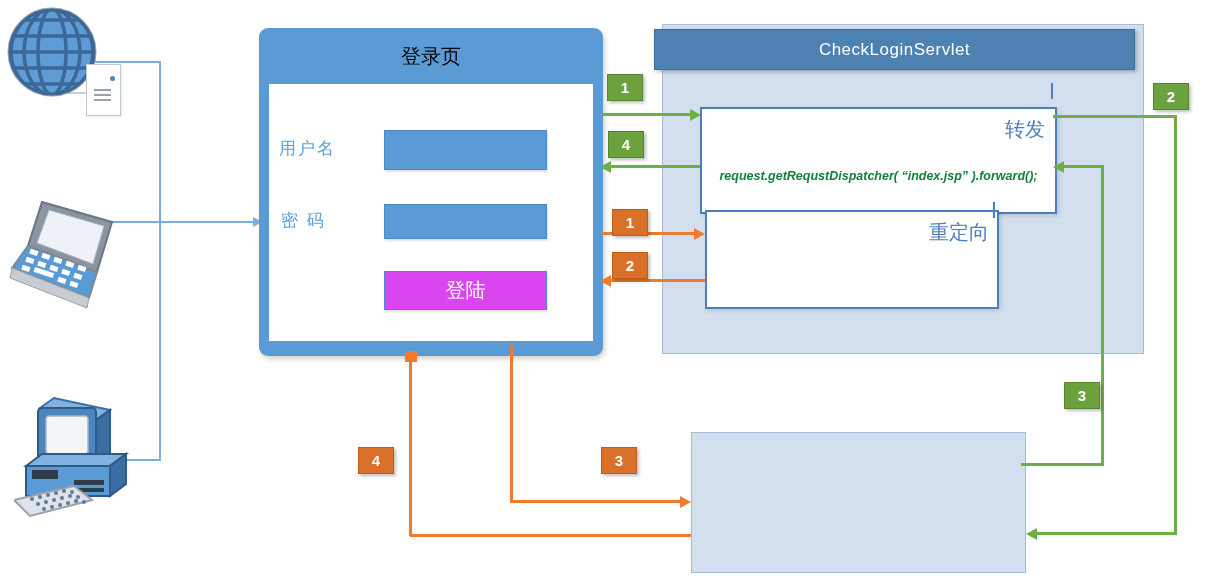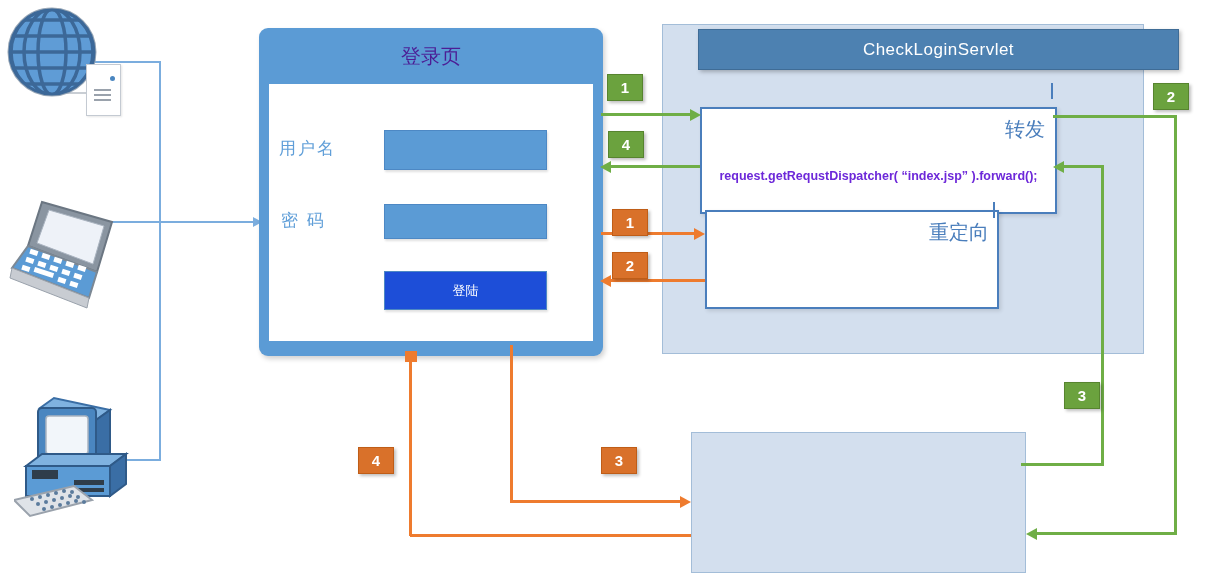--- a/index.html
+++ b/index.html
@@ -30,35 +30,35 @@
   .arr-sm{border-top:5px solid transparent;border-bottom:5px solid transparent;border-left:9px solid #7badde;}
   
   .badge{position:absolute;width:34px;height:25px;display:flex;align-items:center;justify-content:center;
          color:#fff;font-size:15px;font-weight:bold;box-shadow:2px 2px 3px rgba(0,0,0,.25);}
   .badge.green{background:#6ba23e;border:1px solid #57842f;}
   .badge.orange{background:#d9712a;border:1px solid #bf5d17;}
   
   #login-box{left:259px;top:28px;width:344px;height:328px;background:#5b9bd5;border-radius:9px;
              box-shadow:2px 3px 5px rgba(0,0,0,.18);}
   #login-title{left:0;top:0;width:100%;height:56px;display:flex;align-items:center;justify-content:center;
-               font-size:20px;color:#4c1d95;}
+               font-size:20px;color:#000000;}
   #login-inner{left:10px;top:56px;width:324px;height:257px;background:#fff;}
   .fld-label{position:absolute;color:#5f9ed8;font-size:17px;letter-spacing:2px;}
   .fld-input{position:absolute;background:#5b9bd5;border:1px solid #4d88c4;box-shadow:1px 2px 2px rgba(0,0,0,.12);}
-  #login-btn{left:125px;top:243px;width:161px;height:37px;background:#1d4ed8;border:1px solid #4d88c4;
-             display:flex;align-items:center;justify-content:center;color:#fff;font-size:13px;
+  #login-btn{left:125px;top:243px;width:161px;height:37px;background:#d946ef;border:1px solid #4d88c4;
+             display:flex;align-items:center;justify-content:center;color:#fff;font-size:20px;
              box-shadow:1px 2px 2px rgba(0,0,0,.12);}
   
   .panel{position:absolute;background:#d3dfee;border:1px solid #a3bdd8;}
   .panel-header{position:absolute;background:#4d81b1;border:1px solid #3f6c96;display:flex;align-items:center;
                 justify-content:center;color:#fff;font-size:17px;letter-spacing:.5px;
                 box-shadow:2px 2px 4px rgba(0,0,0,.25);}
   .code-box{position:absolute;background:#fff;border:2px solid #4a7ebc;box-shadow:2px 2px 4px rgba(0,0,0,.12);}
   .code-label{position:absolute;color:#4a7ebc;font-size:20px;}
-  .code-text{position:absolute;left:0;width:100%;text-align:center;color:#6d28d9;font-size:12.5px;font-weight:bold;}
+  .code-text{position:absolute;left:0;width:100%;text-align:center;color:#15803d;font-size:12.5px;font-weight:bold;font-style:italic;}
   .tickv{position:absolute;width:2px;background:#4a7ebc;}
   
   .icon{position:absolute;}
   #page-icon{left:86px;top:64px;width:33px;height:50px;background:#fff;border:1px solid #c4cad2;
              box-shadow:1px 1px 2px rgba(0,0,0,.1);}
   #page-icon .dot{position:absolute;left:23px;top:11px;width:5px;height:5px;border-radius:50%;background:#4a86c0;}
   #page-icon .ln{position:absolute;left:7px;width:17px;height:2px;background:#9aa2ac;}
 </style>
 </head>
 <body>
@@ -148,21 +148,21 @@
       <circle cx="30" cy="113" r="2"></circle>
         <circle cx="38" cy="111" r="2"></circle>
         <circle cx="46" cy="109" r="2"></circle>
         <circle cx="54" cy="107" r="2"></circle>
         <circle cx="62" cy="105" r="2"></circle>
         <circle cx="70" cy="106" r="2"></circle>
     </g>
   </svg>
 
   <div class="panel" style="left:662px;top:24px;width:480px;height:328px;"></div>
-  <div class="panel-header" style="left:654px;top:29px;width:479px;height:39px;margin-left:44px;">
+  <div class="panel-header" style="left:654px;top:29px;width:479px;height:39px;">
     <span>CheckLoginServlet</span>
   </div>
 
   <div class="code-box" style="left:700px;top:107px;width:353px;height:103px;">
     <div class="code-label" style="right:10px;top:7px;">转发</div>
     <div class="code-text" style="top:60px;">request.getRequstDispatcher( “index.jsp” ).forward();</div>
   </div>
   <div class="tickv" style="left:1051px;top:83px;height:16px;"></div>
 
   <div class="code-box" style="left:705px;top:210px;width:290px;height:95px;">

